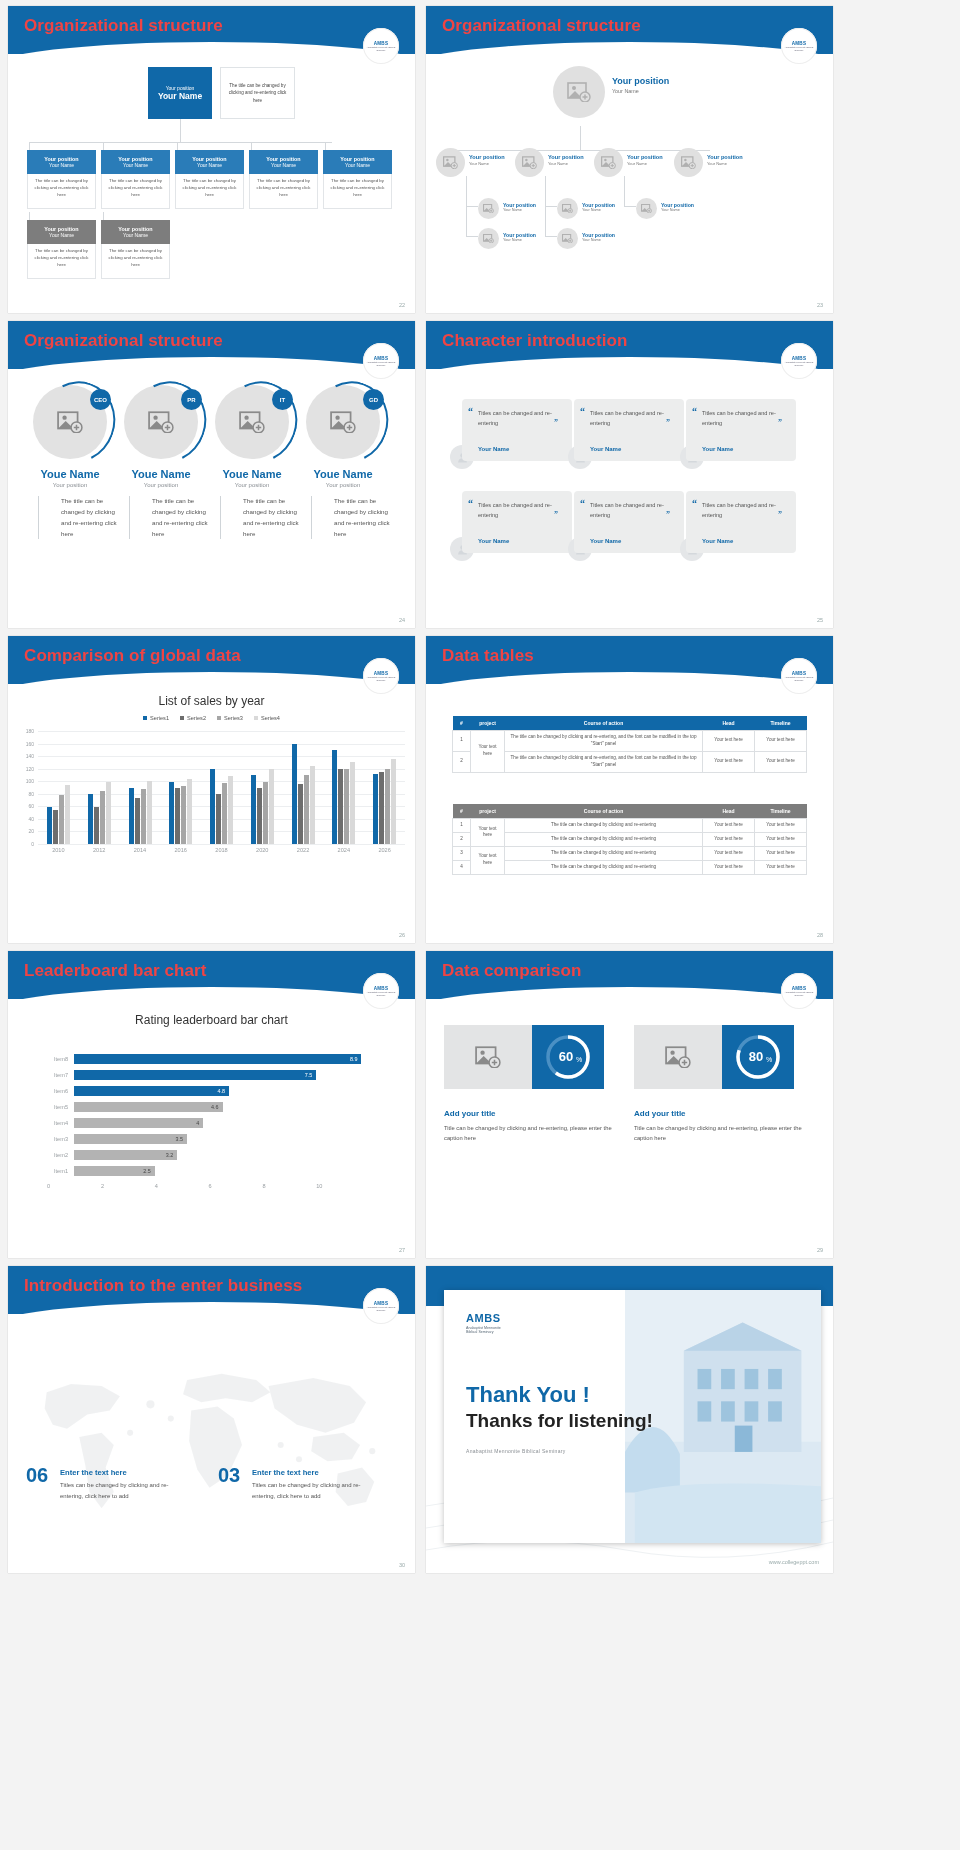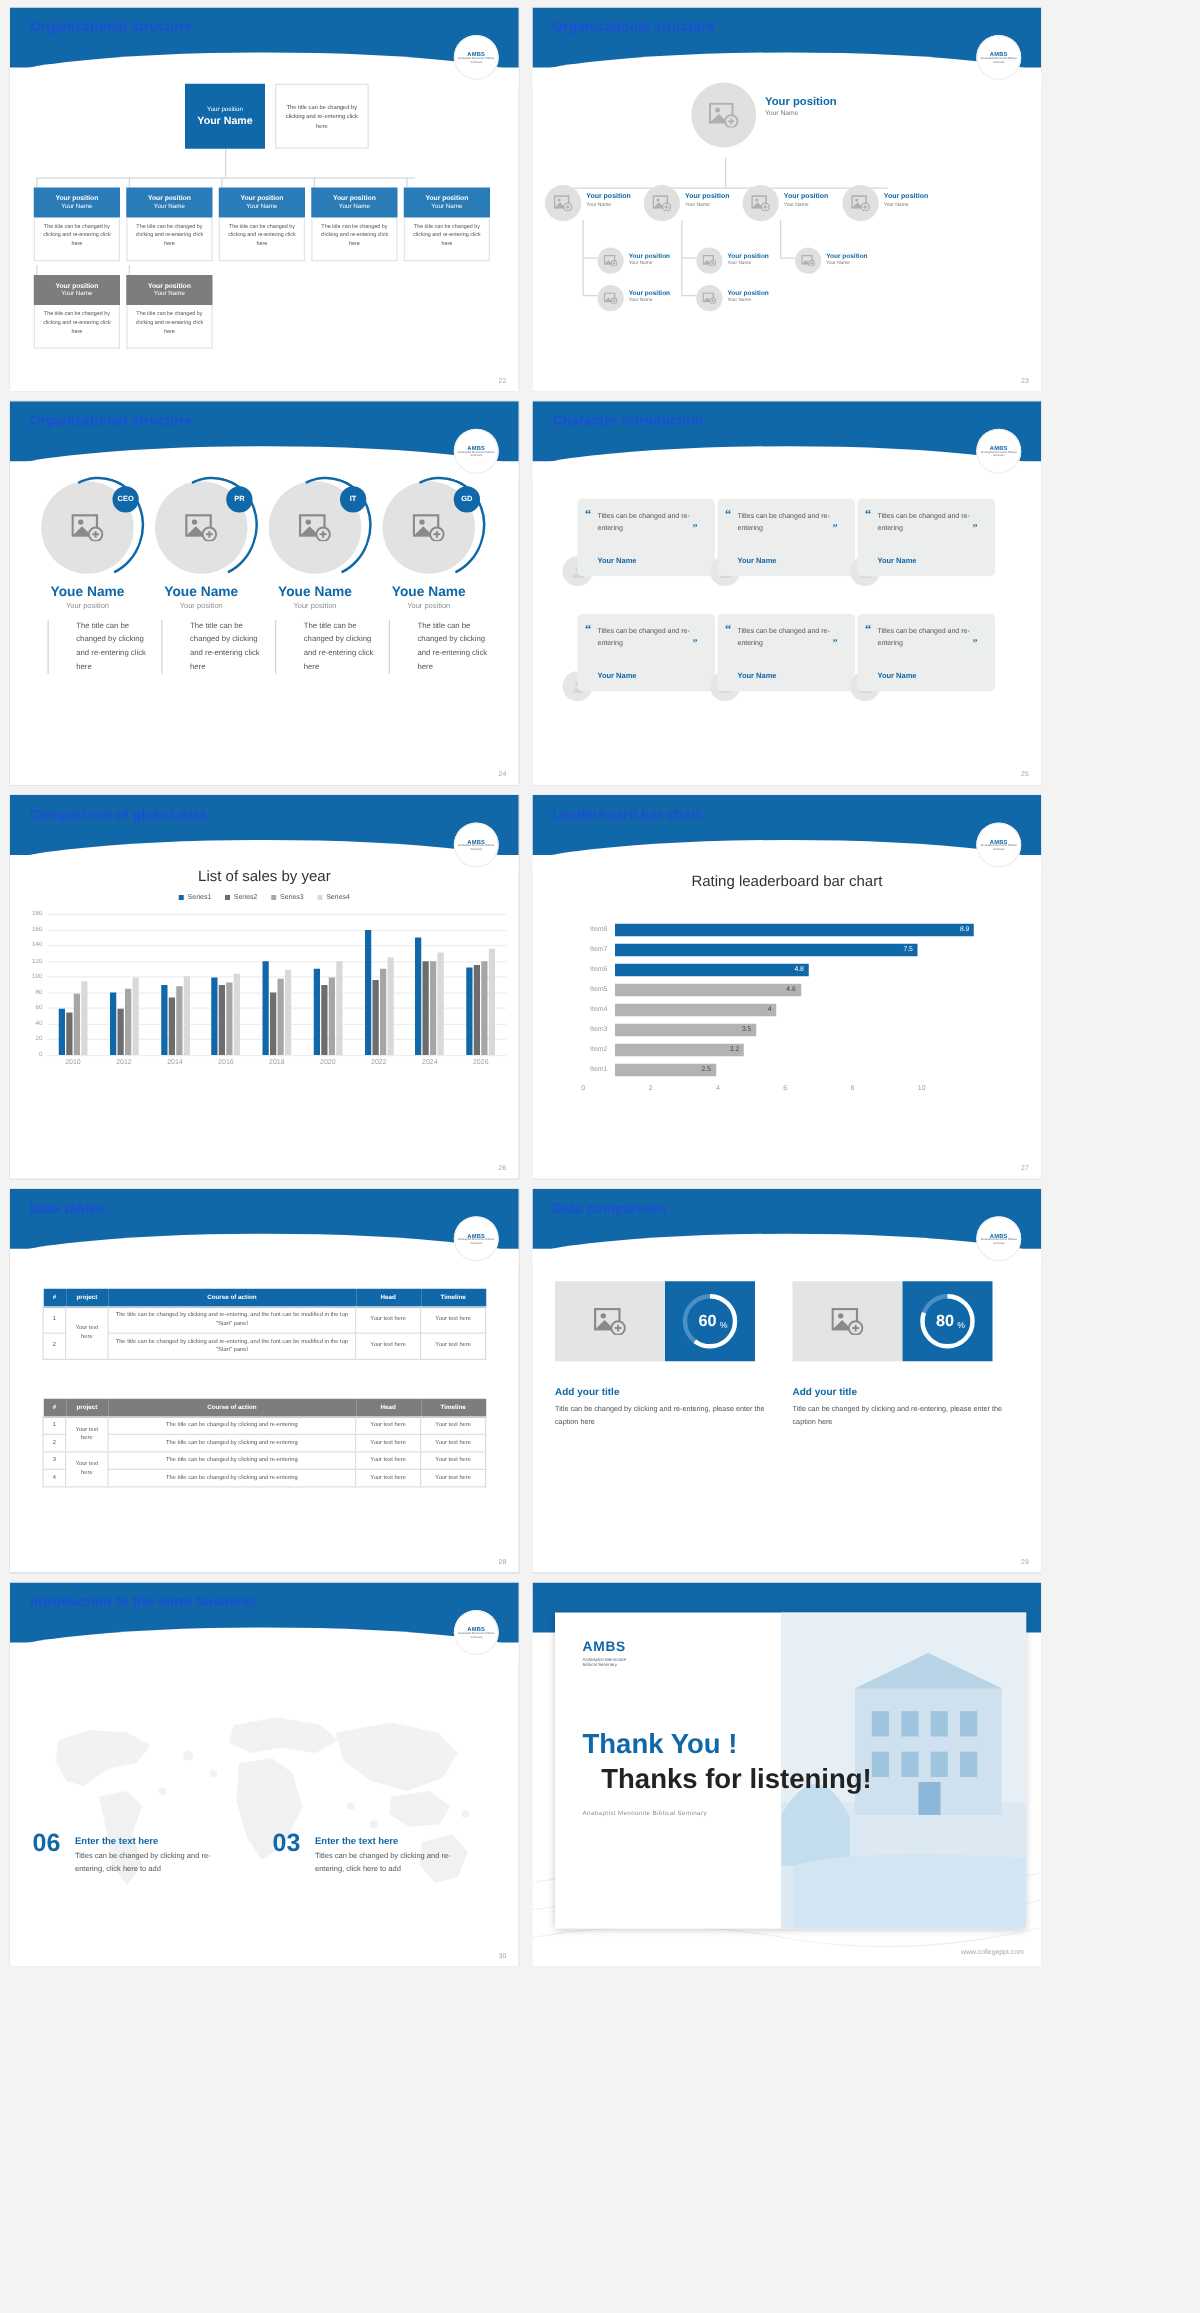--- a/index.html
+++ b/index.html
@@ -11,22 +11,22 @@
   }
   .sheet { display:grid; grid-template-columns:407px 407px; gap:8px 11px;
            padding:6px 8px; }
   .slide { position:relative; width:407px; height:307px; background:#fff;
            overflow:hidden; box-shadow:0 0 1px rgba(0,0,0,.25); }
   
   .banner { position:absolute; left:0; top:0; width:100%; height:48px;
             background:#1068a8; }
   .banner.curve-down::after{ content:""; position:absolute; left:-5%; top:36px;
        width:110%; height:26px; background:#fff; border-radius:50%/100% 100% 0 0;}
-  .slide-title { position:absolute; left:16px; top:10px; color:#1d4ed8;
-                 font-size:11px; font-weight:bold; letter-spacing:.1px; z-index:3;}
+  .slide-title { position:absolute; left:16px; top:10px; color:#ef4444;
+                 font-size:17px; font-weight:bold; letter-spacing:.1px; z-index:3;}
   .logo-badge { position:absolute; right:16px; top:22px; width:36px; height:36px;
      border-radius:50%; background:#fff; z-index:4; display:flex; flex-direction:column;
      align-items:center; justify-content:center; box-shadow:0 0 0 1px #eee inset;}
   .logo-badge .lg1{font-size:4.6px;font-weight:bold;color:#1068a8;letter-spacing:.2px;}
   .logo-badge .lg2{font-size:2.2px;color:#667;line-height:1.25;text-align:center;}
   .pagenum{ position:absolute; right:10px; bottom:5px; font-size:5.5px; color:#9aa;}
   
   .oc-top{position:absolute;left:140px;top:61px;width:64px;height:52px;background:#1068a8;
      color:#fff;display:flex;flex-direction:column;align-items:center;justify-content:center;}
   .oc-top .p{font-size:5px;} .oc-top .n{font-size:8.5px;font-weight:bold;}
@@ -111,21 +111,21 @@
   .numttl{position:absolute;font-size:7.6px;font-weight:bold;color:#1068a8;}
   .numtx{position:absolute;font-size:6px;color:#555;line-height:1.85;width:120px;}
   
   .ty-wrap{position:absolute;inset:0;background:#fff;}
   .ty-band{position:absolute;left:0;top:0;width:100%;height:40px;background:#1068a8;}
   .ty-card{position:absolute;left:18px;top:24px;right:12px;bottom:30px;background:#fff;
      box-shadow:0 1px 6px rgba(0,0,0,.25);overflow:hidden;}
   .ty-photo{position:absolute;right:0;top:0;width:52%;height:100%;background:#dfeaf3;}
   .ty-logo{position:absolute;left:22px;top:22px;}
   .ty-h1{position:absolute;left:22px;top:92px;font-size:22px;font-weight:bold;color:#1068a8;}
-  .ty-h2{position:absolute;left:37px;top:120px;font-size:22px;font-weight:bold;color:#222;}
+  .ty-h2{position:absolute;left:22px;top:120px;font-size:19px;font-weight:bold;color:#222;}
   .ty-sub{position:absolute;left:22px;top:158px;font-size:5px;color:#8a8f94;letter-spacing:.3px;}
   .ty-foot{position:absolute;right:14px;bottom:8px;font-size:5.5px;color:#9aa;}
 </style>
 </head>
 <body>
 
 <div class="sheet">
 
   <div class="slide">
     <div class="banner curve-down"></div>
@@ -643,89 +643,20 @@
           <b style="height: 75.3333px; background: rgb(166, 166, 166);"></b>
           <b style="height: 84.75px; background: rgb(217, 217, 217);"></b>
         </div>
         <div class="xt" style="left: 346.611px;">2026</div>
       </div>
     <div class="pagenum">26</div>
   </div>
 
   <div class="slide">
     <div class="banner curve-down"></div>
-    <div class="slide-title">Leaderboard bar chart</div>
-    <div class="logo-badge">
-      <div class="lg1">AMBS</div>
-      <div class="lg2">Anabaptist Mennonite Biblical Seminary</div>
-    </div>
-    <div class="chart-title" style="top:62px;">Rating leaderboard bar chart</div>
-    <div class="lb" id="lb-rows">
-        <div class="lbrow">
-          <div class="nm">Item8</div>
-          <div class="trk">
-            <div class="bar" style="width: 89%; background: rgb(16, 104, 168); color: rgb(255, 255, 255);">8.9</div>
-          </div>
-        </div>
-        <div class="lbrow">
-          <div class="nm">Item7</div>
-          <div class="trk">
-            <div class="bar" style="width: 75%; background: rgb(16, 104, 168); color: rgb(255, 255, 255);">7.5</div>
-          </div>
-        </div>
-        <div class="lbrow">
-          <div class="nm">Item6</div>
-          <div class="trk">
-            <div class="bar" style="width: 48%; background: rgb(16, 104, 168); color: rgb(255, 255, 255);">4.8</div>
-          </div>
-        </div>
-        <div class="lbrow">
-          <div class="nm">Item5</div>
-          <div class="trk">
-            <div class="bar" style="width: 46%; background: rgb(179, 179, 179); color: rgb(68, 68, 68);">4.6</div>
-          </div>
-        </div>
-        <div class="lbrow">
-          <div class="nm">Item4</div>
-          <div class="trk">
-            <div class="bar" style="width: 40%; background: rgb(179, 179, 179); color: rgb(68, 68, 68);">4</div>
-          </div>
-        </div>
-        <div class="lbrow">
-          <div class="nm">Item3</div>
-          <div class="trk">
-            <div class="bar" style="width: 35%; background: rgb(179, 179, 179); color: rgb(68, 68, 68);">3.5</div>
-          </div>
-        </div>
-        <div class="lbrow">
-          <div class="nm">Item2</div>
-          <div class="trk">
-            <div class="bar" style="width: 32%; background: rgb(179, 179, 179); color: rgb(68, 68, 68);">3.2</div>
-          </div>
-        </div>
-        <div class="lbrow">
-          <div class="nm">Item1</div>
-          <div class="trk">
-            <div class="bar" style="width: 25%; background: rgb(179, 179, 179); color: rgb(68, 68, 68);">2.5</div>
-          </div>
-        </div>
-      </div>
-    <div class="lbaxis" id="lb-axis">
-        <span>0</span>
-        <span>2</span>
-        <span>4</span>
-        <span>6</span>
-        <span>8</span>
-        <span>10</span>
-      </div>
-    <div class="pagenum">27</div>
-  </div>
-
-  <div class="slide">
-    <div class="banner curve-down"></div>
     <div class="slide-title">Data tables</div>
     <div class="logo-badge">
       <div class="lg1">AMBS</div>
       <div class="lg2">Anabaptist Mennonite Biblical Seminary</div>
     </div>
     <table class="tbl" id="tbl1" style="left:26px;top:80px;">
         <thead>
           <tr>
             <th style="background: rgb(16, 104, 168); width: 18px;">#</th>
             <th style="background: rgb(16, 104, 168); width: 34px;">project</th>
@@ -783,20 +714,89 @@
           </tr>
           <tr>
             <td>4</td>
             <td>The title can be changed by clicking and re-entering</td>
             <td>Your text here</td>
             <td>Your text here</td>
           </tr>
         </tbody>
       </table>
     <div class="pagenum">28</div>
+  </div>
+
+  <div class="slide">
+    <div class="banner curve-down"></div>
+    <div class="slide-title">Leaderboard bar chart</div>
+    <div class="logo-badge">
+      <div class="lg1">AMBS</div>
+      <div class="lg2">Anabaptist Mennonite Biblical Seminary</div>
+    </div>
+    <div class="chart-title" style="top:62px;">Rating leaderboard bar chart</div>
+    <div class="lb" id="lb-rows">
+        <div class="lbrow">
+          <div class="nm">Item8</div>
+          <div class="trk">
+            <div class="bar" style="width: 89%; background: rgb(16, 104, 168); color: rgb(255, 255, 255);">8.9</div>
+          </div>
+        </div>
+        <div class="lbrow">
+          <div class="nm">Item7</div>
+          <div class="trk">
+            <div class="bar" style="width: 75%; background: rgb(16, 104, 168); color: rgb(255, 255, 255);">7.5</div>
+          </div>
+        </div>
+        <div class="lbrow">
+          <div class="nm">Item6</div>
+          <div class="trk">
+            <div class="bar" style="width: 48%; background: rgb(16, 104, 168); color: rgb(255, 255, 255);">4.8</div>
+          </div>
+        </div>
+        <div class="lbrow">
+          <div class="nm">Item5</div>
+          <div class="trk">
+            <div class="bar" style="width: 46%; background: rgb(179, 179, 179); color: rgb(68, 68, 68);">4.6</div>
+          </div>
+        </div>
+        <div class="lbrow">
+          <div class="nm">Item4</div>
+          <div class="trk">
+            <div class="bar" style="width: 40%; background: rgb(179, 179, 179); color: rgb(68, 68, 68);">4</div>
+          </div>
+        </div>
+        <div class="lbrow">
+          <div class="nm">Item3</div>
+          <div class="trk">
+            <div class="bar" style="width: 35%; background: rgb(179, 179, 179); color: rgb(68, 68, 68);">3.5</div>
+          </div>
+        </div>
+        <div class="lbrow">
+          <div class="nm">Item2</div>
+          <div class="trk">
+            <div class="bar" style="width: 32%; background: rgb(179, 179, 179); color: rgb(68, 68, 68);">3.2</div>
+          </div>
+        </div>
+        <div class="lbrow">
+          <div class="nm">Item1</div>
+          <div class="trk">
+            <div class="bar" style="width: 25%; background: rgb(179, 179, 179); color: rgb(68, 68, 68);">2.5</div>
+          </div>
+        </div>
+      </div>
+    <div class="lbaxis" id="lb-axis">
+        <span>0</span>
+        <span>2</span>
+        <span>4</span>
+        <span>6</span>
+        <span>8</span>
+        <span>10</span>
+      </div>
+    <div class="pagenum">27</div>
   </div>
 
   <div class="slide">
     <div class="banner curve-down"></div>
     <div class="slide-title">Data comparison</div>
     <div class="logo-badge">
       <div class="lg1">AMBS</div>
       <div class="lg2">Anabaptist Mennonite Biblical Seminary</div>
     </div>
 

